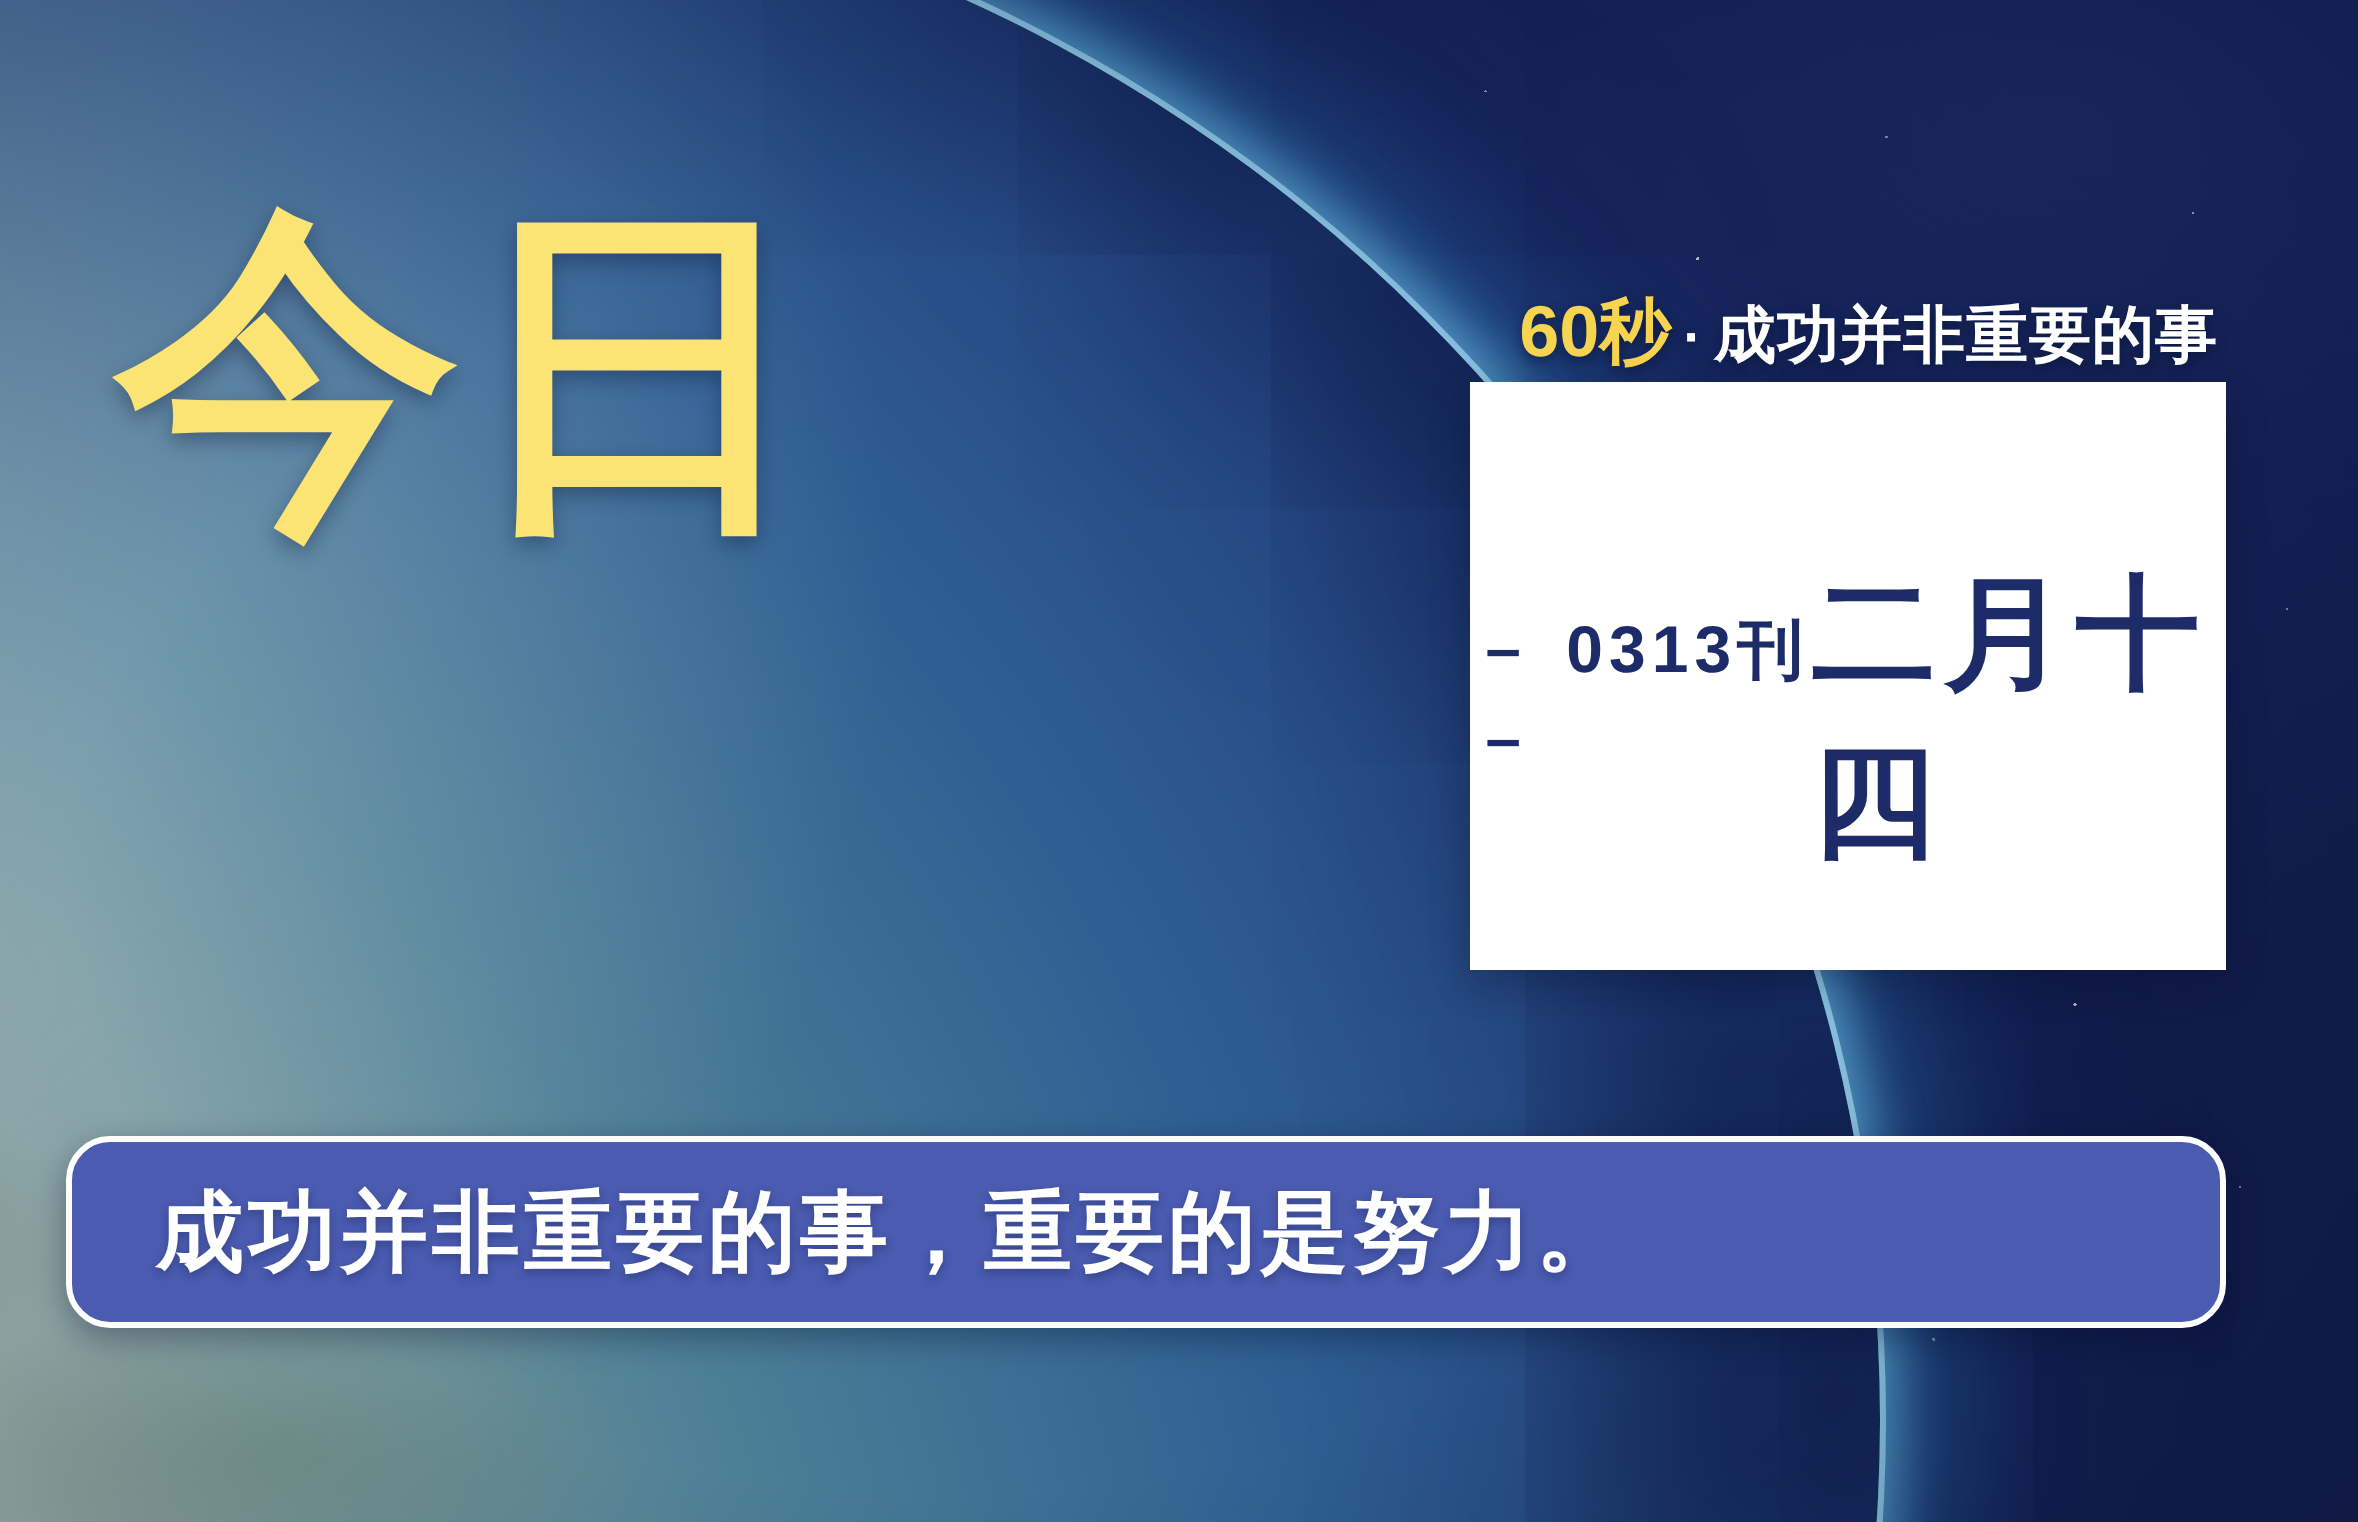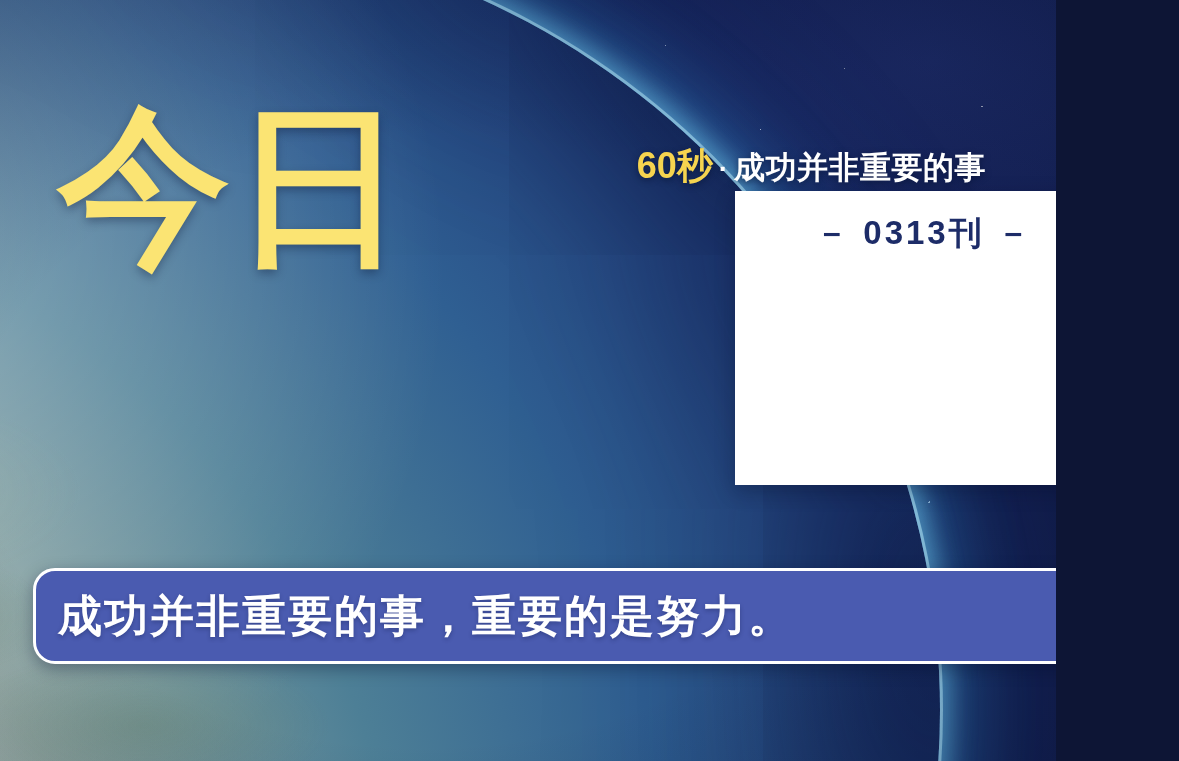--- a/index.html
+++ b/index.html
@@ -4,21 +4,21 @@
 <style>
   * { margin:0; padding:0; box-sizing:border-box; }
   html,body{ background:#0d1535; }
   body{
     font-family:"Liberation Sans","DejaVu Sans",sans-serif;
     -webkit-font-smoothing:antialiased;
   }
 
   #poster{
     position:relative;
-    width:1056px;
+    width:1179px;
     height:761px;
     overflow:hidden;
     background:#a16207;
   }
 
   
   .bg-space{
     position:absolute; inset:0;
     background:
       radial-gradient(ellipse 700px 420px at 88% 8%, #1d2c69 0%, #16235a 45%, #121d4d 100%),
@@ -166,21 +166,21 @@
   }
 
   
   .info-card{
     position:absolute;
     left:735px; top:191px;
     width:378px; height:294px;
     background:#ffffff;
     color:#1d2c68;
     display:flex;
-    flex-direction:column;
+    flex-direction:row;
     align-items:center;
     justify-content:flex-start;
     padding-top:16px;
     box-shadow:0 6px 18px rgba(5,12,40,.3);
   }
   .issue{
     font-size:33px;
     font-weight:700;
     letter-spacing:3px;
     margin-top:4px;
@@ -208,21 +208,21 @@
     border-radius:22px;
     display:flex;
     align-items:center;
     box-shadow:0 5px 16px rgba(5,12,40,.35);
   }
   .quote-text{
     color:#ffffff;
     font-size:44px;
     font-weight:700;
     letter-spacing:2px;
-    padding-left:22px;
+    padding-left:42px;
     white-space:nowrap;
     text-shadow:0 2px 4px rgba(10,20,60,.3);
   }
 </style>
 </head>
 <body>
 
 <div id="poster">
 
   <div class="bg-space"></div>
@@ -240,19 +240,20 @@
 
 
   <div class="tagline">
     <span class="sec">60秒</span>
     <span class="dot">·</span>
     <span class="sub">成功并非重要的事</span>
   </div>
 
   <div class="info-card">
     <div class="issue">－ 0313刊 －</div>
+    <div class="lunar">二月十四</div>
   </div>
 
   <div class="quote-bar">
     <span class="quote-text">成功并非重要的事，重要的是努力。</span>
   </div>
 
 </div>
 
 </body></html>

